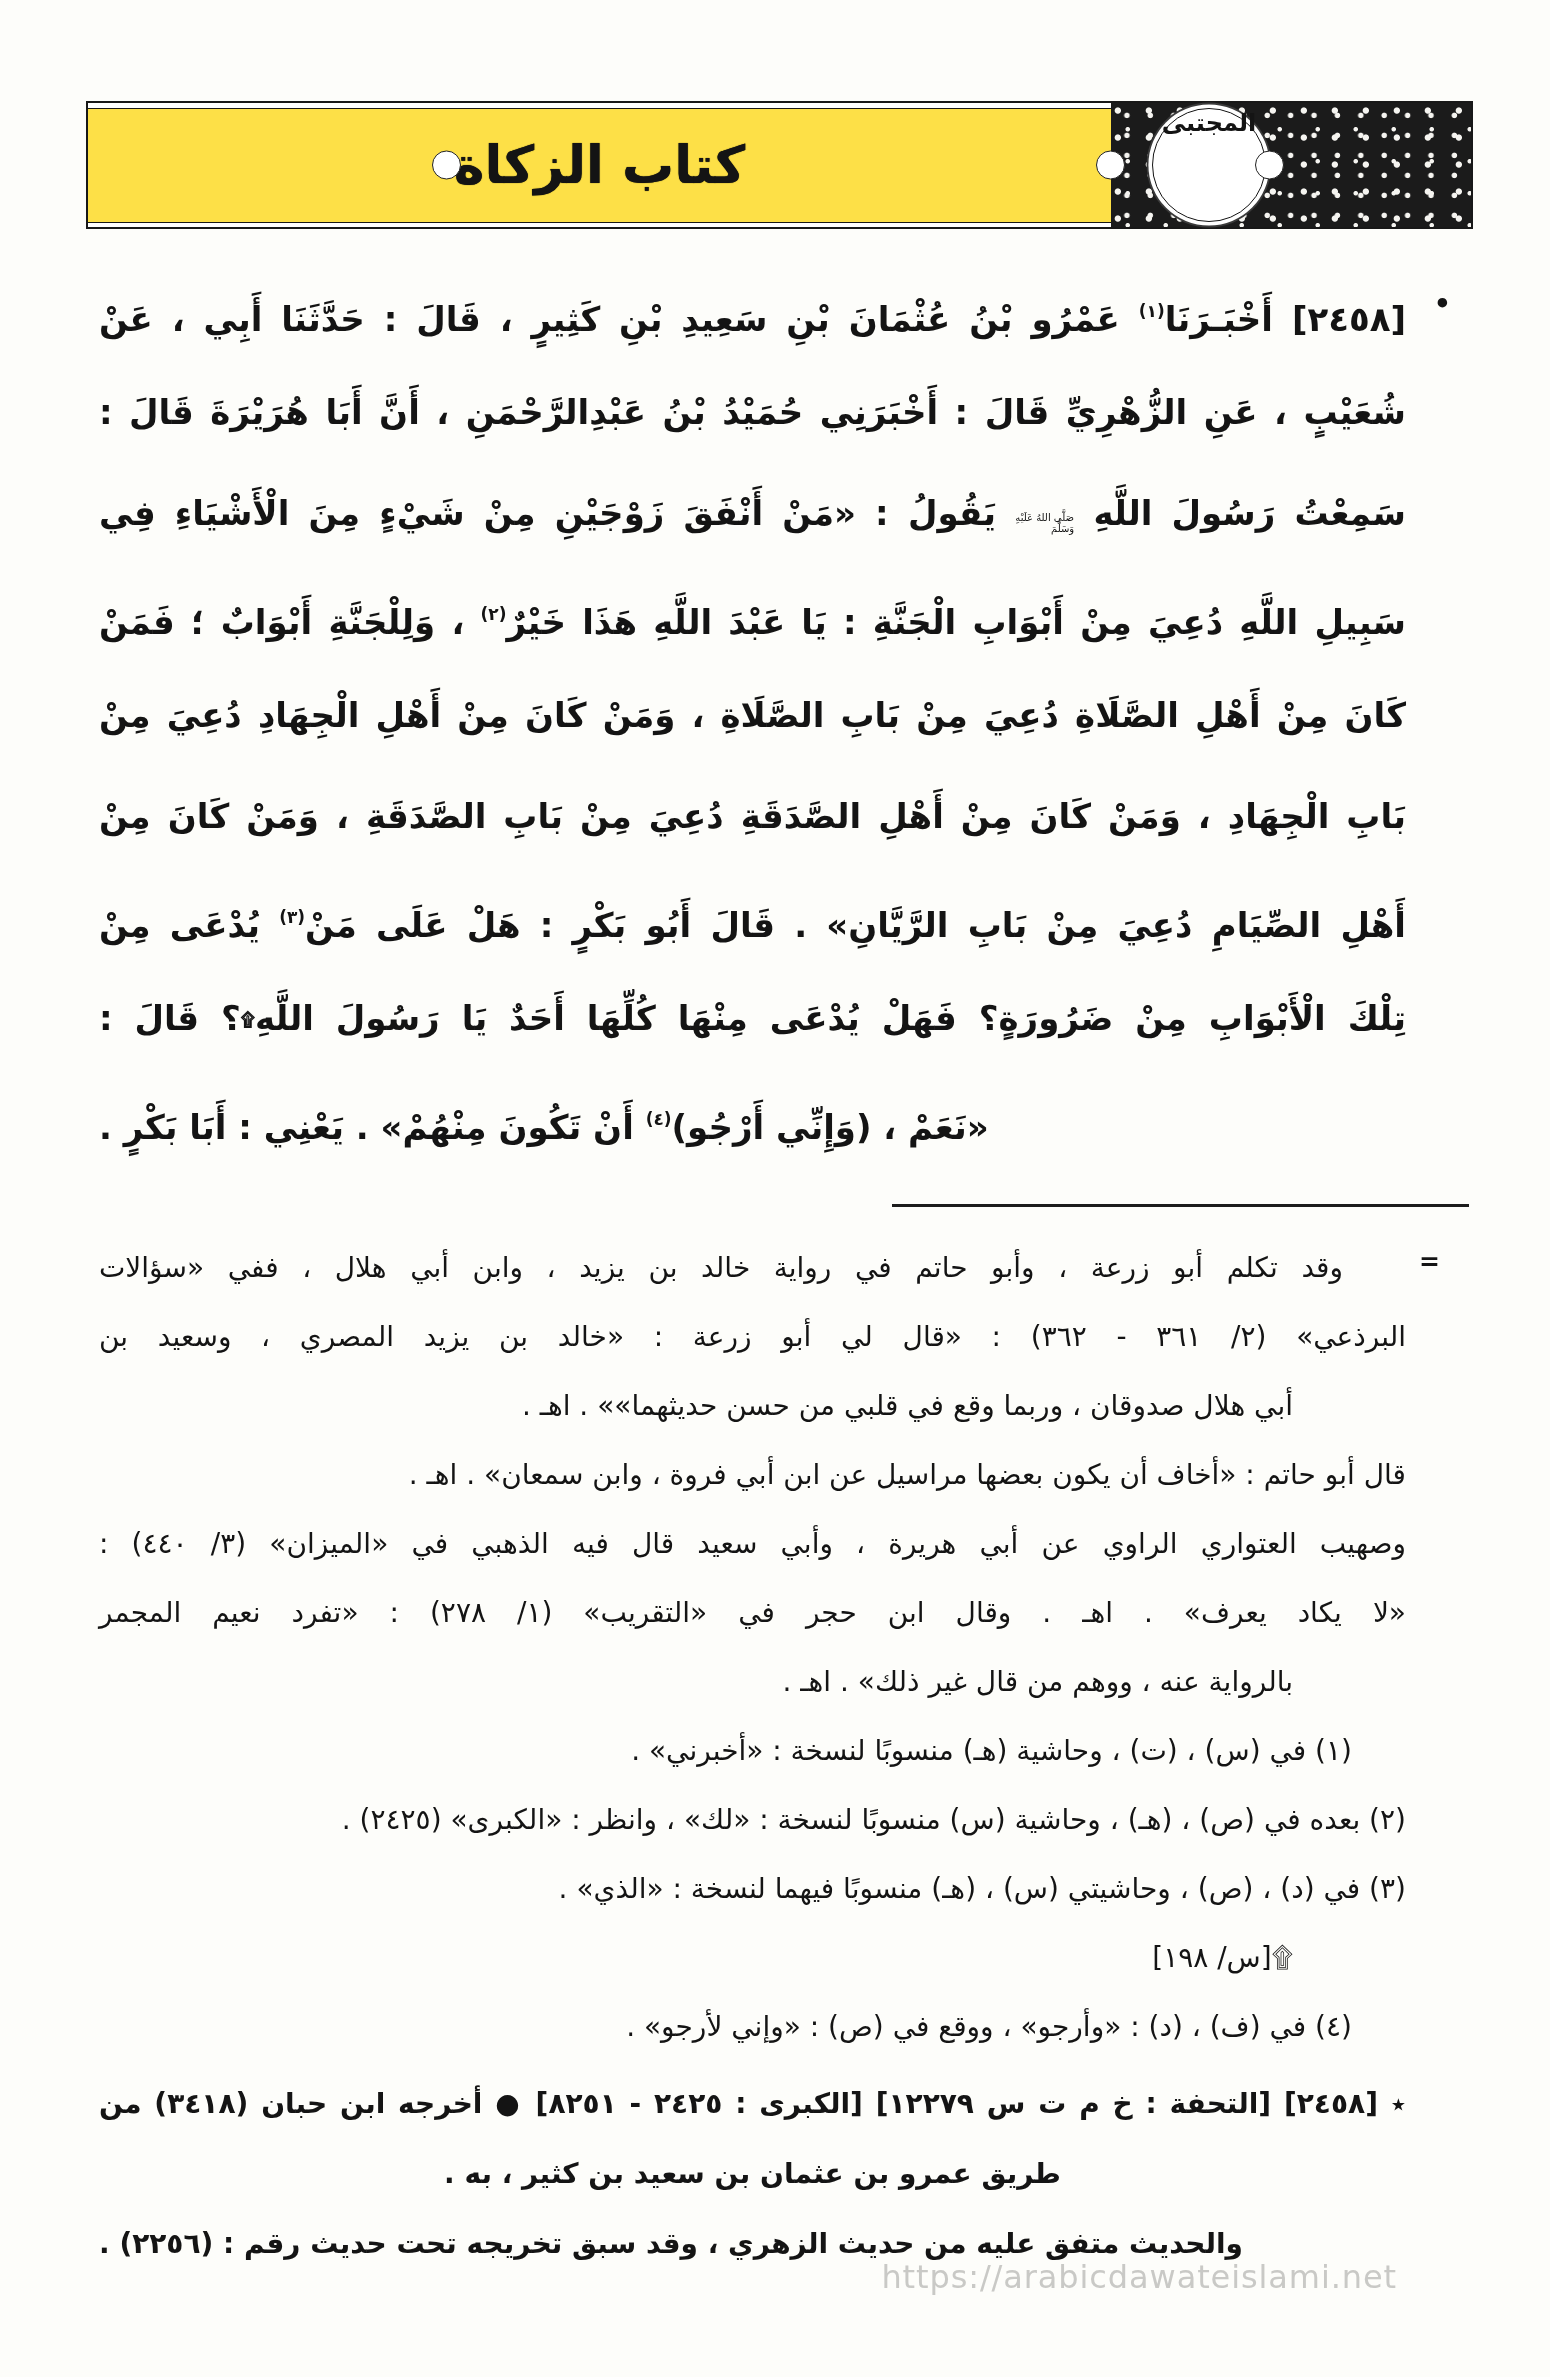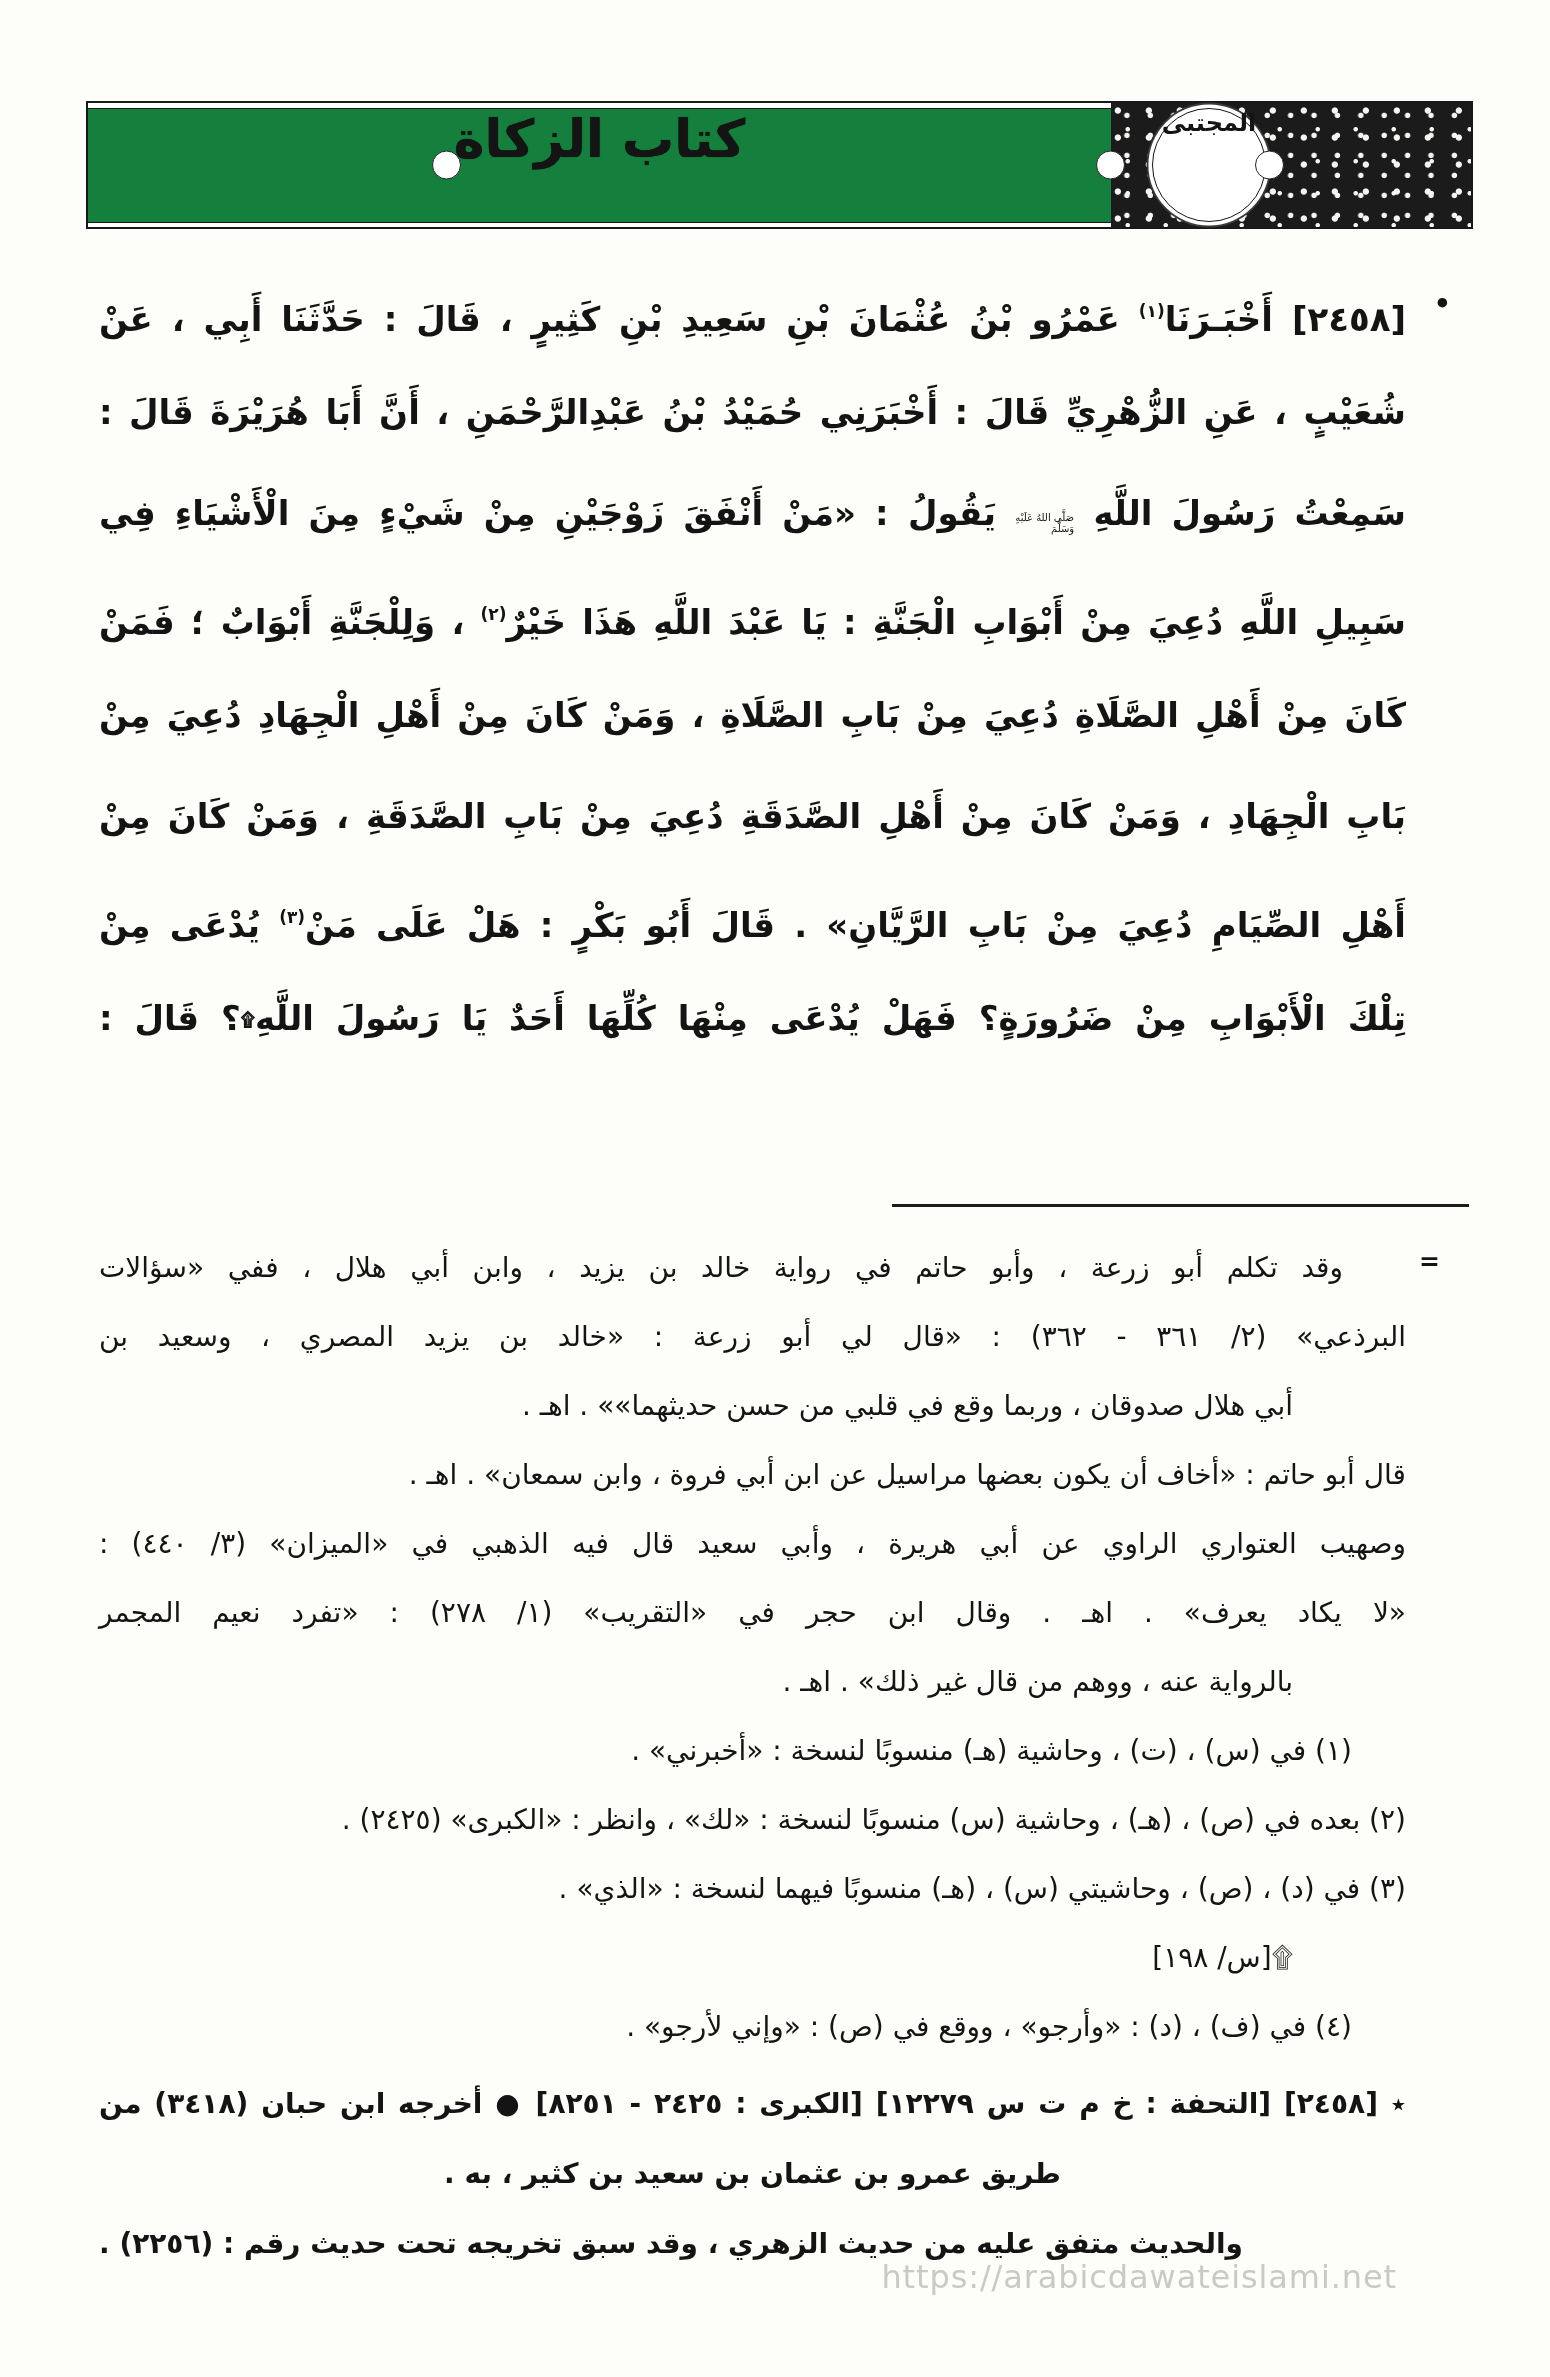--- a/index.html
+++ b/index.html
@@ -30,21 +30,21 @@
   }
   .num-oval {
     position:absolute; left:34px; top:13.5px; width:177px; height:96px;
     background:#fff; border:1.8px solid #141414; border-radius:50%;
     box-shadow:0 0 0 4.5px #fff, 0 0 0 6.3px #3a3a3a;
     display:flex; align-items:center; justify-content:center;
     font-size:41px; font-weight:bold;
   }
   .band-center {
     flex:1; margin:4.5px 0; border-top:1.8px solid #181818; border-bottom:1.8px solid #181818;
-    background:#15803d; display:flex; justify-content:center;
+    background:#fde047; display:flex; align-items:center; justify-content:center;
   }
   .kitab-title { font-size:52px; font-weight:bold; text-shadow:0 0 0.9px #000; }
   .band-right { width:360px; }
   .medallion {
     position:absolute; left:41px; top:4.5px; width:114px; height:114px;
     background:#fff; border:1.8px solid #141414; border-radius:50%;
     box-shadow:0 0 0 3.6px #fff, 0 0 0 5.4px #3a3a3a;
     display:flex; align-items:flex-start; justify-content:center;
     font-size:24px; font-weight:bold;
   }
@@ -126,20 +126,21 @@
 <div class="matn">
   <span class="hadith-bullet">•</span>
   <div class="m">[٢٤٥٨] أَخْبَـرَنَا<sup class="fn-sup">(١)</sup> عَمْرُو بْنُ عُثْمَانَ بْنِ سَعِيدِ بْنِ كَثِيرٍ ، قَالَ : حَدَّثَنَا أَبِي ، عَنْ</div>
   <div class="m">شُعَيْبٍ ، عَنِ الزُّهْرِيِّ قَالَ : أَخْبَرَنِي حُمَيْدُ بْنُ عَبْدِالرَّحْمَنِ ، أَنَّ أَبَا هُرَيْرَةَ قَالَ :</div>
   <div class="m"><span>سَمِعْتُ رَسُولَ اللَّهِ</span> <span class="salla">صَلَّى اللهُ عَلَيْهِ وَسَلَّمَ</span> <span>يَقُولُ : «مَنْ أَنْفَقَ زَوْجَيْنِ مِنْ شَيْءٍ مِنَ الْأَشْيَاءِ فِي</span></div>
   <div class="m">سَبِيلِ اللَّهِ دُعِيَ مِنْ أَبْوَابِ الْجَنَّةِ : يَا عَبْدَ اللَّهِ هَذَا خَيْرٌ<sup class="fn-sup">(٢)</sup> ، وَلِلْجَنَّةِ أَبْوَابٌ ؛ فَمَنْ</div>
   <div class="m">كَانَ مِنْ أَهْلِ الصَّلَاةِ دُعِيَ مِنْ بَابِ الصَّلَاةِ ، وَمَنْ كَانَ مِنْ أَهْلِ الْجِهَادِ دُعِيَ مِنْ</div>
   <div class="m">بَابِ الْجِهَادِ ، وَمَنْ كَانَ مِنْ أَهْلِ الصَّدَقَةِ دُعِيَ مِنْ بَابِ الصَّدَقَةِ ، وَمَنْ كَانَ مِنْ</div>
   <div class="m">أَهْلِ الصِّيَامِ دُعِيَ مِنْ بَابِ الرَّيَّانِ» . قَالَ أَبُو بَكْرٍ : هَلْ عَلَى مَنْ<sup class="fn-sup">(٣)</sup> يُدْعَى مِنْ</div>
   <div class="m">تِلْكَ الْأَبْوَابِ مِنْ ضَرُورَةٍ؟ فَهَلْ يُدْعَى مِنْهَا كُلِّهَا أَحَدٌ يَا رَسُولَ اللَّهِ<span class="siglum">۩</span>؟ قَالَ :</div>
+  <div class="m al-l">«نَعَمْ ، (وَإِنِّي أَرْجُو)<sup class="fn-sup">(٤)</sup> أَنْ تَكُونَ مِنْهُمْ» . يَعْنِي : أَبَا بَكْرٍ .</div>
 </div>
 
 <div class="fnsep"></div>
 <span class="cont-marker">=</span>
 
 <div class="fnblock">
   <div class="f ind">وقد تكلم أبو زرعة ، وأبو حاتم في رواية خالد بن يزيد ، وابن أبي هلال ، ففي «سؤالات</div>
   <div class="f">البرذعي» (٢/ ٣٦١ - ٣٦٢) : «قال لي أبو زرعة : «خالد بن يزيد المصري ، وسعيد بن</div>
   <div class="f al-r ind-r">أبي هلال صدوقان ، وربما وقع في قلبي من حسن حديثهما»» . اهـ .</div>
   <div class="f al-r">قال أبو حاتم : «أخاف أن يكون بعضها مراسيل عن ابن أبي فروة ، وابن سمعان» . اهـ .</div>

